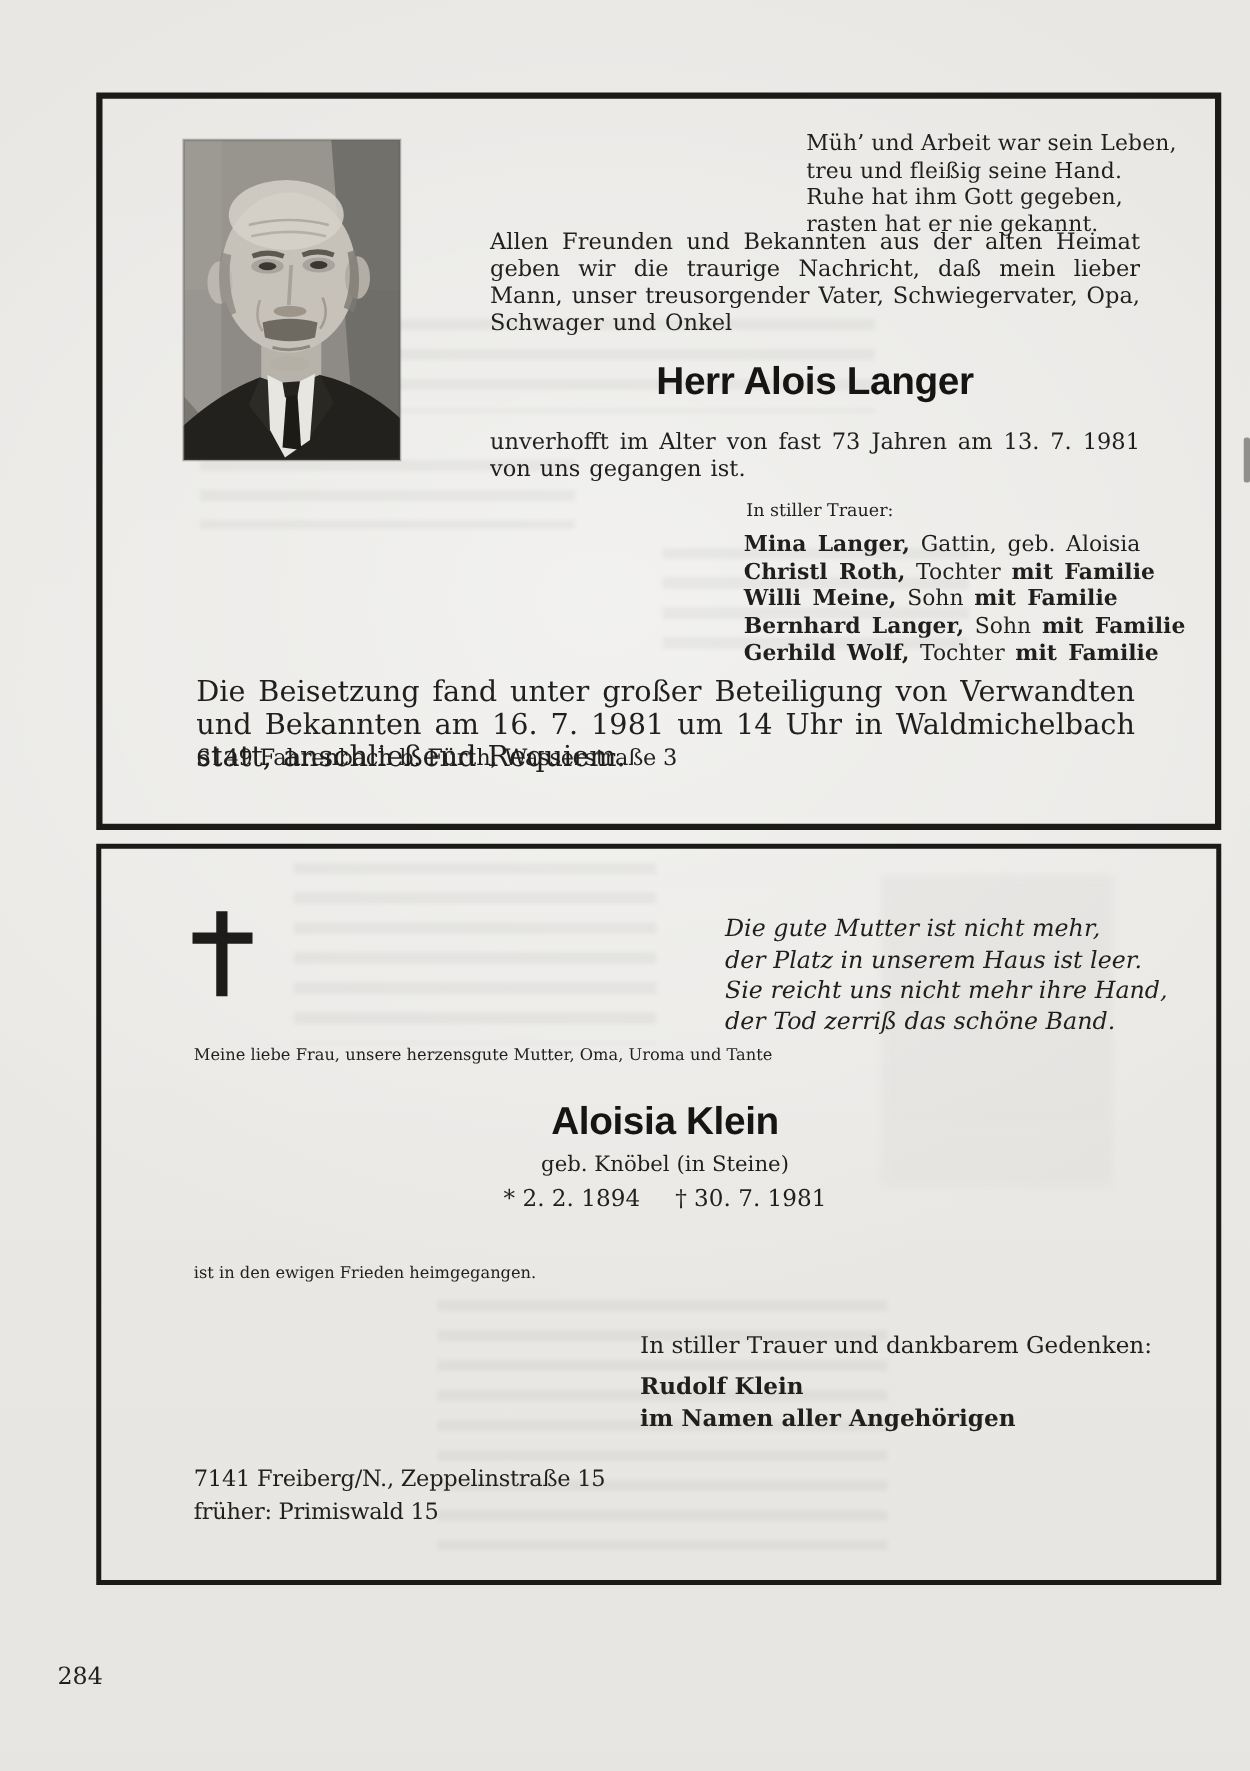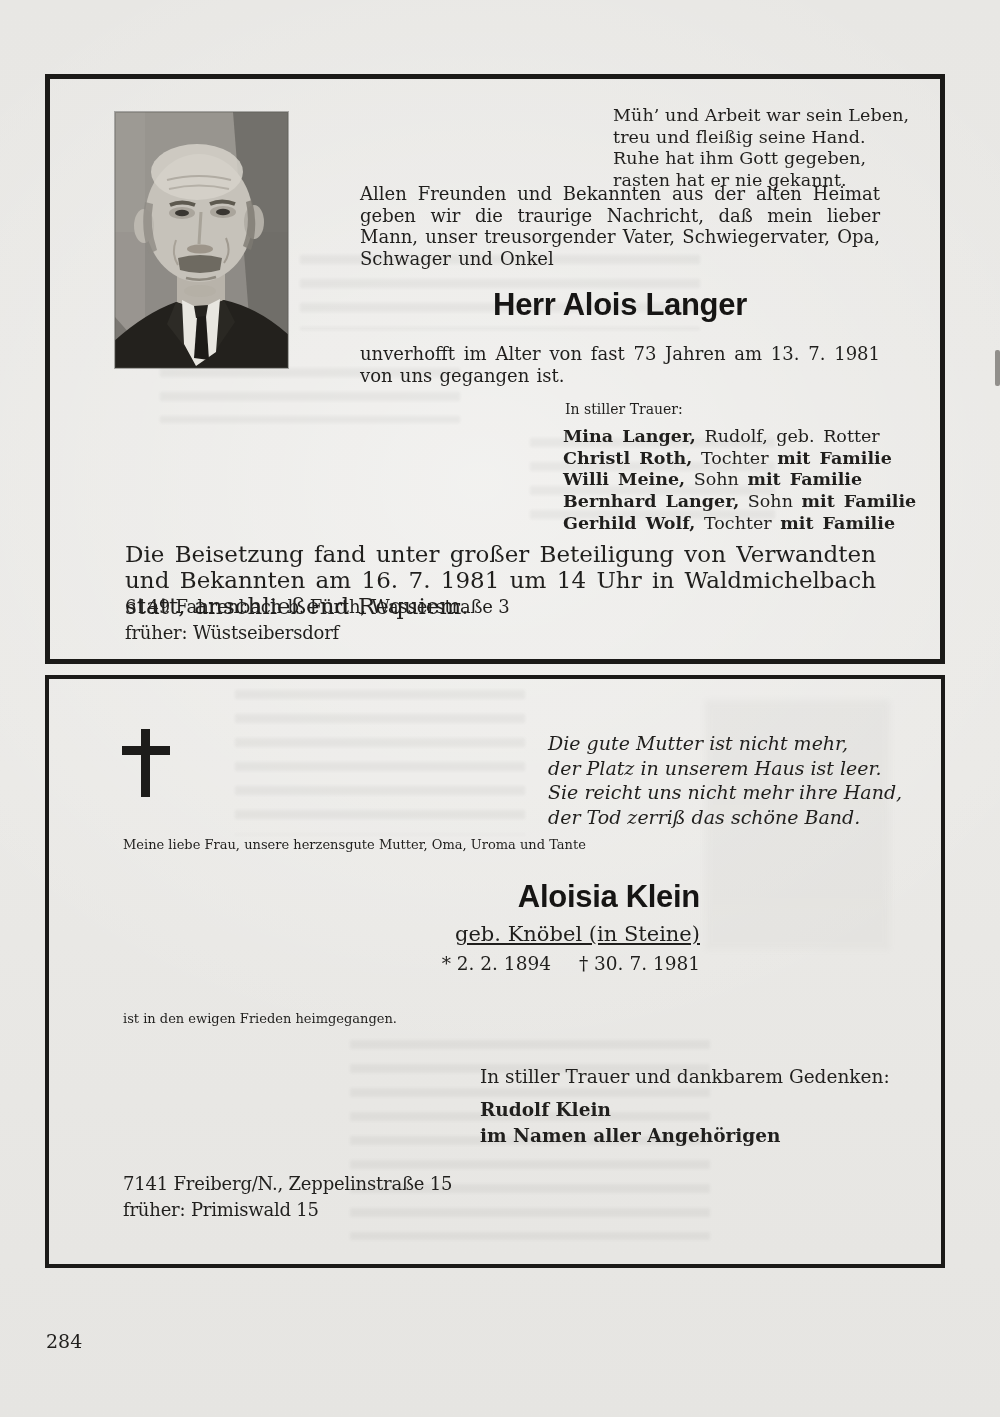--- a/index.html
+++ b/index.html
@@ -9,35 +9,35 @@
     color:#201f1d;
     background:#e9e8e5;
   }
   .page{
     position:relative;width:1000px;height:1417px;overflow:hidden;
     background:
       radial-gradient(90% 55% at 48% 34%, rgba(255,255,255,.40), rgba(255,255,255,0) 75%),
       linear-gradient(180deg,#e8e7e4 0%,#eae9e6 55%,#e6e5e2 100%);
   }
   .abs{position:absolute;}
-  .box{position:absolute;border:5px solid #1b1a18;background:transparent;}
+  .box{position:absolute;border:5px solid #1b1a18;background:transparent;margin-left:32px;}
   #box-langer{left:45px;top:74px;width:890px;height:580px;}
   #box-klein{left:45px;top:675px;width:892px;height:585px;border-width:4px;}
   .b{font-weight:bold;}
   .headline{
     font-family:"Liberation Sans", sans-serif;font-weight:bold;
     font-size:31px;letter-spacing:-.3px;color:#161514;white-space:nowrap;
   }
   .verse{font-size:17.5px;line-height:21.5px;letter-spacing:.1px;}
   .verse2{font-size:19px;line-height:24.5px;font-style:italic;}
   .para{font-size:18px;line-height:21.5px;text-align:justify;text-align-last:left;word-spacing:1.5px;}
   .line{font-size:13px;white-space:nowrap;}
   .mourners{font-size:17.5px;line-height:21.7px;word-spacing:3px;white-space:nowrap;}
   .addr{font-size:18px;line-height:26px;letter-spacing:-.2px;}
-  .centercol{text-align:right;}
+  .centercol{text-align:center;}
   .ghost{position:absolute;opacity:.055;filter:blur(1.6px);
     background:repeating-linear-gradient(180deg,#4a4a48 0 9px,rgba(0,0,0,0) 9px 24px);}
   .ghost-block{position:absolute;opacity:.05;filter:blur(3px);background:linear-gradient(180deg,#6f6e6a,#979691);}
   .cross{position:relative;width:48px;height:68px;}
   .cross .vbar{position:absolute;left:19px;top:0;width:9px;height:68px;background:#1d1c1a;}
   .cross .hbar{position:absolute;left:0;top:17px;width:48px;height:9px;background:#1d1c1a;}
   .photo-frame{position:absolute;left:65px;top:33px;width:173px;height:256px;box-shadow:0 0 0 1px rgba(40,40,38,.35);}
   .pagenum{position:absolute;left:46px;top:1293px;font-size:19px;margin-top:37px;}
   .edge-mark{position:absolute;left:995px;top:350px;width:5px;height:36px;background:#817f7a;border-radius:2px;opacity:.85;}
 </style>
@@ -111,32 +111,31 @@
 
     <div class="abs headline" style="left:310px;top:208px;width:520px;text-align:center;">Herr Alois Langer</div>
 
     <div class="abs para" style="left:310px;top:104px;width:520px;">Allen Freunden und Bekannten aus der alten Heimat geben wir die traurige Nachricht, daß mein lieber Mann, unser treusorgender Vater, Schwiegervater, Opa, Schwager und Onkel</div>
 
     <div class="abs para" style="left:310px;top:264px;width:520px;">unverhofft im Alter von fast 73 Jahren am 13. 7. 1981 von uns gegangen ist.</div>
 
     <div class="abs" style="left:515px;top:322px;font-size:14px;">In stiller Trauer:</div>
 
     <div class="abs mourners" style="left:513px;top:347px;">
-      <div><span class="b">Mina Langer,</span> <span>Rudolf, geb. Rotter</span> <span class="b"></span></div>
+      <div><span class="b">Mina Langer,</span> <span>Gattin, geb. Aloisia</span> <span class="b"></span></div>
       <div><span class="b">Christl Roth,</span> <span>Tochter</span> <span class="b">mit Familie</span></div>
       <div><span class="b">Willi Meine,</span> <span>Sohn</span> <span class="b">mit Familie</span></div>
       <div><span class="b">Bernhard Langer,</span> <span>Sohn</span> <span class="b">mit Familie</span></div>
       <div><span class="b">Gerhild Wolf,</span> <span>Tochter</span> <span class="b">mit Familie</span></div>
     </div>
 
     <div class="abs para" style="left:75px;top:462px;width:751px;font-size:23px;line-height:26px;">Die Beisetzung fand unter großer Beteiligung von Verwandten und Bekannten am 16. 7. 1981 um 14 Uhr in Waldmichelbach statt, anschließend Requiem.</div>
 
     <div class="abs addr" style="left:75px;top:515px;">
       <div>6149 Fahrenbach b. Fürth, Wasserstraße 3</div>
-      <div>früher: Wüstseibersdorf</div>
     </div>
   </div>
 
   <div class="box" id="box-klein">
 
     <div class="abs cross" style="left:73px;top:50px;">
       <div class="vbar"></div>
       <div class="hbar"></div>
     </div>
 
@@ -144,21 +143,21 @@
       <div>Die gute Mutter ist nicht mehr,</div>
       <div>der Platz in unserem Haus ist leer.</div>
       <div>Sie reicht uns nicht mehr ihre Hand,</div>
       <div>der Tod zerriß das schöne Band.</div>
     </div>
 
     <div class="abs line" style="left:74px;top:158px;">Meine liebe Frau, unsere herzensgute Mutter, Oma, Uroma und Tante</div>
 
     <div class="abs centercol" style="left:251px;top:200px;width:400px;">
       <div class="headline">Aloisia Klein</div>
-      <div style="font-size:21px;margin-top:7px;text-decoration:underline;">geb. Knöbel (in Steine)</div>
+      <div style="font-size:17px;margin-top:7px;">geb. Knöbel (in Steine)</div>
       <div style="font-size:18.5px;margin-top:7px;">
         <span style="margin-right:28px;">* 2. 2. 1894</span><span>† 30. 7. 1981</span>
       </div>
     </div>
 
     <div class="abs line" style="left:74px;top:332px;">ist in den ewigen Frieden heimgegangen.</div>
 
     <div class="abs line" style="left:431px;top:387px;font-size:18.5px;">In stiller Trauer und dankbarem Gedenken:</div>
 
     <div class="abs" style="left:431px;top:418px;font-size:18.5px;line-height:26px;">

